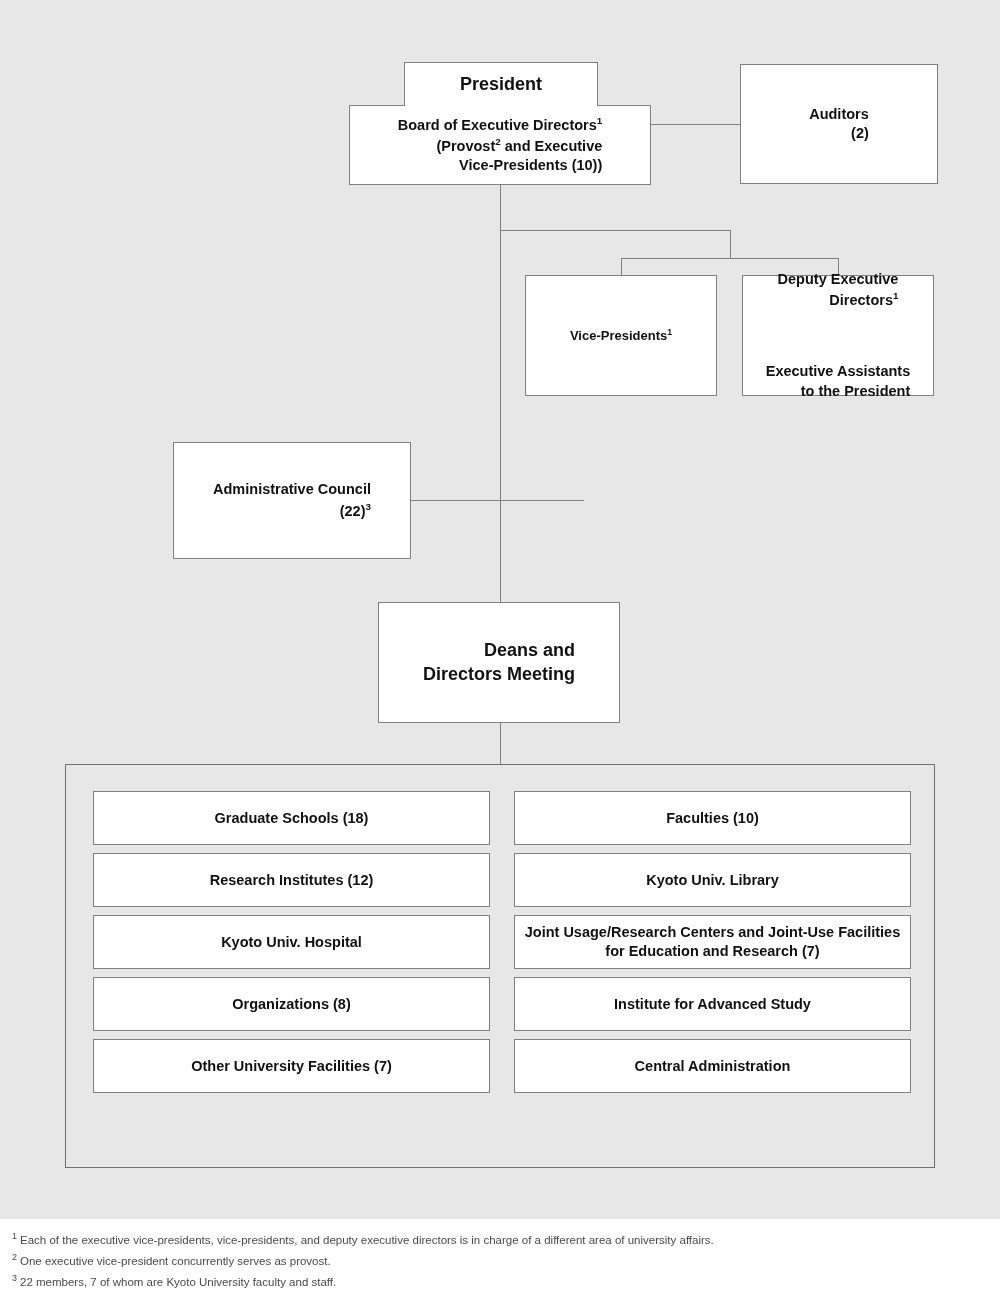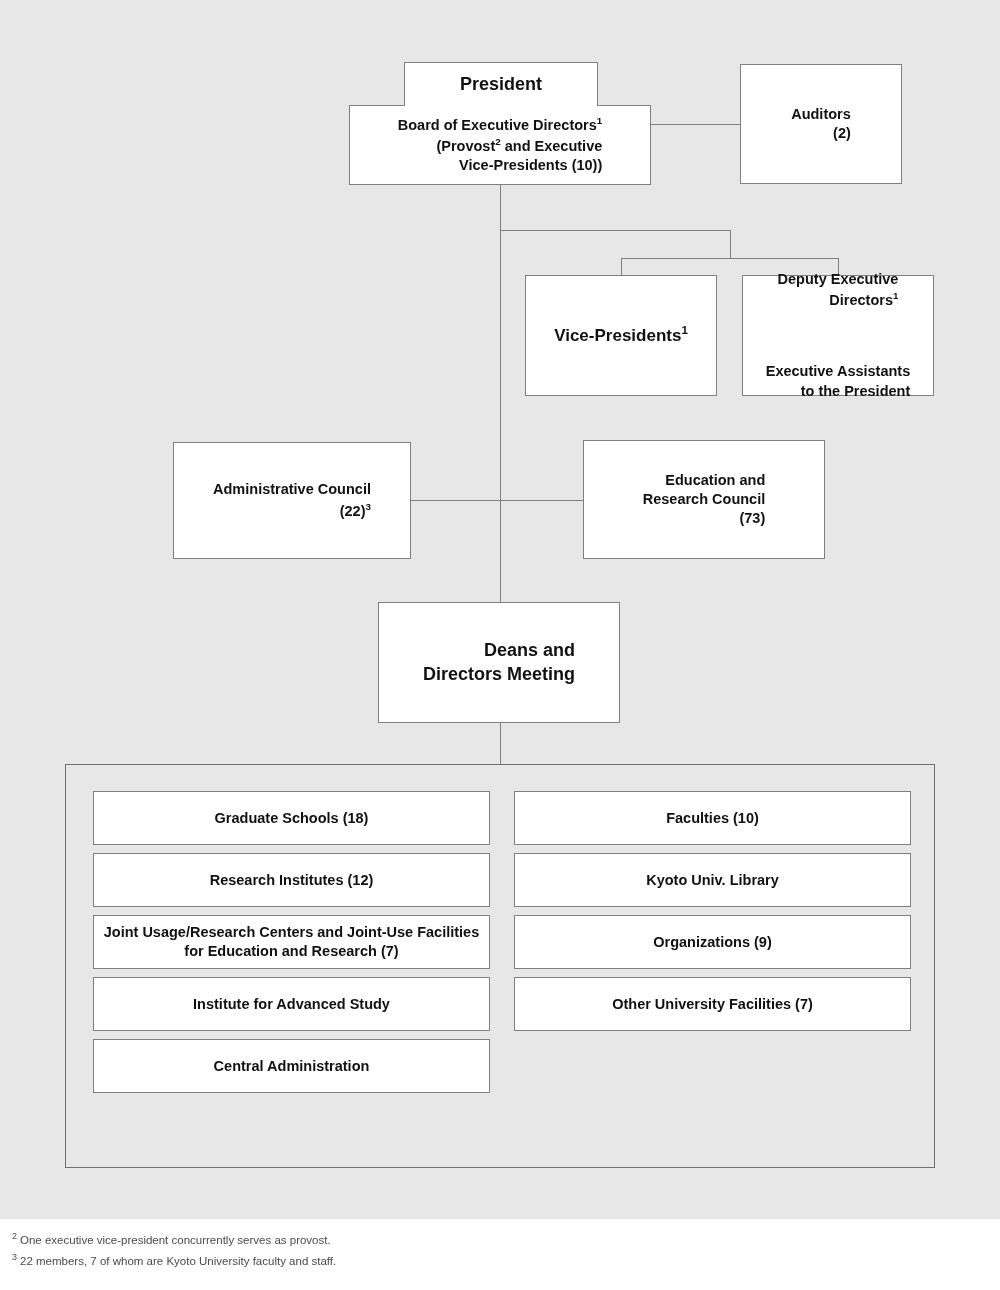--- a/index.html
+++ b/index.html
@@ -59,28 +59,28 @@
     font-size: 14.5px;
     z-index: 2;
   }
   #president-mask {
     position: absolute;
     left: 405px; top: 104px; width: 192px; height: 3px;
     background: #ffffff;
     z-index: 4;
   }
   #auditors-box {
-    left: 740px; top: 64px; width: 162px; height: 120px;
+    left: 740px; top: 64px; width: 198px; height: 120px;
     font-size: 14.5px;
   }
 
   
   #vice-presidents-box {
     left: 525px; top: 275px; width: 192px; height: 121px;
-    font-size: 17px;
+    font-size: 13px;
   }
   #deputy-box {
     left: 742px; top: 275px; width: 192px; height: 121px;
     font-size: 14.5px;
     flex-direction: column;
     justify-content: center;
     gap: 36px;
   }
   #deputy-box .inner + .inner { margin-top: 16px; }
 
@@ -213,51 +213,48 @@
     </span>
   </div>
 
   <div class="node" id="admin-council-box">
     <span class="inner">
       <span>Administrative Council</span><br>
       <span>(22)</span><sup class="mark">3</sup>
     </span>
   </div>
 
-  <div class="node" id="education-council-box">
-    <span class="inner">
-      <span>Education and</span><br>
-      <span>Research Council</span><br>
-      <span>(73)</span>
-    </span>
-  </div>
 
   <div class="node" id="deans-box">
     <span class="inner">
       <span>Deans and</span><br>
       <span>Directors Meeting</span>
     </span>
   </div>
 
   <div id="units-container">
     <div id="units-grid">
       <div class="unit">Graduate Schools (18)</div>
       <div class="unit">Faculties (10)</div>
       <div class="unit">Research Institutes (12)</div>
       <div class="unit">Kyoto Univ. Library</div>
+      <div class="unit">Kyoto Univ. Hospital</div>
       <div class="unit">Joint Usage/Research Centers and Joint-Use Facilities for Education and Research (7)</div>
-      <div class="unit">Organizations (9)</div>
+      <div class="unit">Organizations (8)</div>
       <div class="unit">Institute for Advanced Study</div>
       <div class="unit">Other University Facilities (7)</div>
       <div class="unit">Central Administration</div>
     </div>
   </div>
 
   <div id="footnotes">
     <div class="footnote">
+      <sup>1</sup><span>Each of the executive vice-presidents, vice-presidents, and deputy executive directors is in charge of a different area of university affairs.</span>
+    </div>
+    <div class="footnote">
       <sup>2</sup><span>One executive vice-president concurrently serves as provost.</span>
     </div>
     <div class="footnote">
       <sup>3</sup><span>22 members, 7 of whom are Kyoto University faculty and staff.</span>
     </div>
   </div>
 
 </div>
 
 </body></html>

